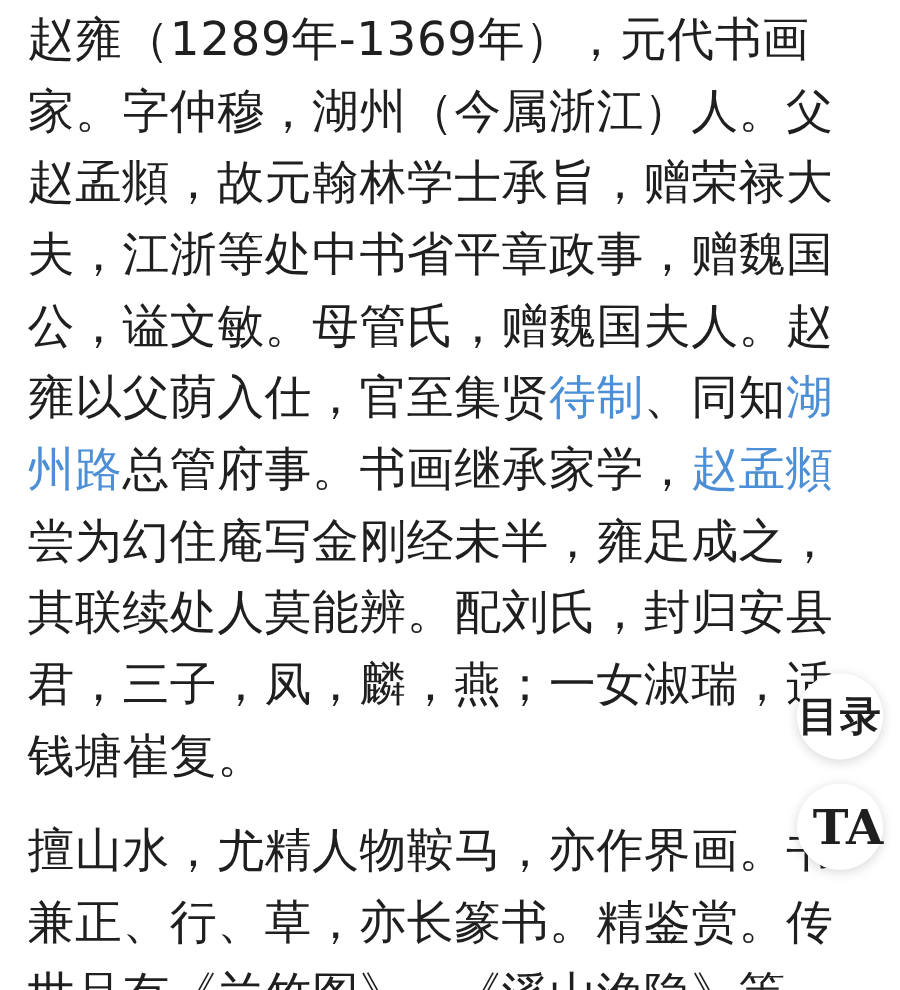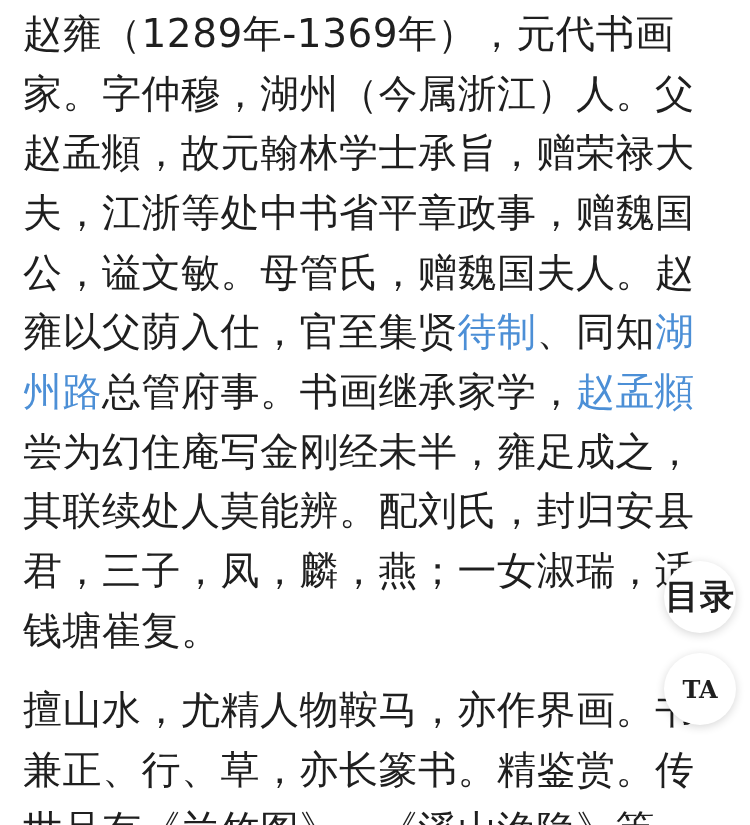--- a/index.html
+++ b/index.html
@@ -52,25 +52,26 @@
   }
   .fab-toc {
     top: 561px;
     font-size: 34px;
     font-weight: bold;
     color: #1f1f1f;
     letter-spacing: 1px;
   }
   .fab-ta {
     top: 653px;
-    font-size: 24px;
+    font-size: 40px;
     font-weight: bold;
     color: #1f1f1f;
     font-family: "DejaVu Serif", "Liberation Serif", serif;
     letter-spacing: 0px;
+    justify-content: flex-end;
   }
 </style>
 </head>
 <body>
 
 <div id="article">
   <p class="para first" id="p1"><span>赵雍（1289年-1369年），元代书画家。字仲穆，湖州（今属浙江）人。父赵孟頫，故元翰林学士承旨，赠荣禄大夫，江浙等处中书省平章政事，赠魏国公，谥文敏。母管氏，赠魏国夫人。赵雍以父荫入仕，官至集贤</span><a class="wlink">待制</a><span>、同知</span><a class="wlink">湖州路</a><span>总管府事。书画继承家学，</span><a class="wlink">赵孟頫</a><span>尝为幻住庵写金刚经未半，雍足成之，其联续处人莫能辨。配刘氏，封归安县君，三子，凤，麟，燕；一女淑瑞，适钱塘崔复。</span></p>
   <p class="para" id="p2"><span>擅山水，尤精人物鞍马，亦作界画。书兼正、行、草，亦长篆书。精鉴赏。传世品有《兰竹图》、《溪山渔隐》等。</span></p>
 </div>
 

